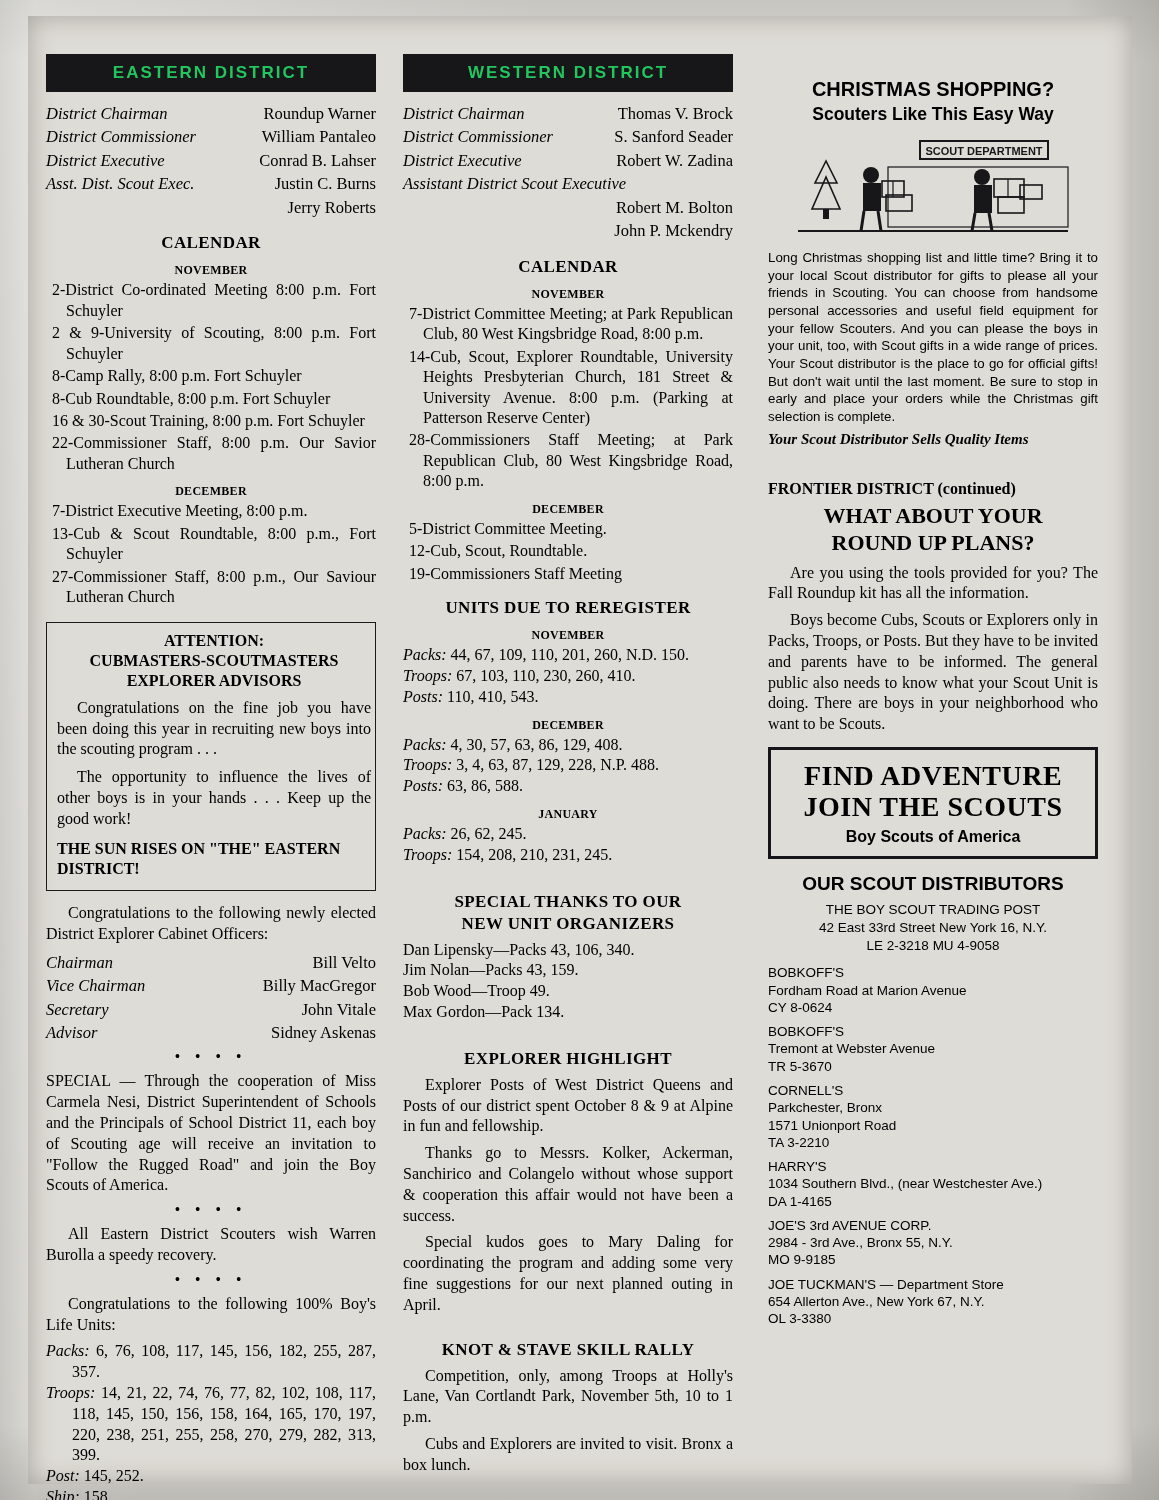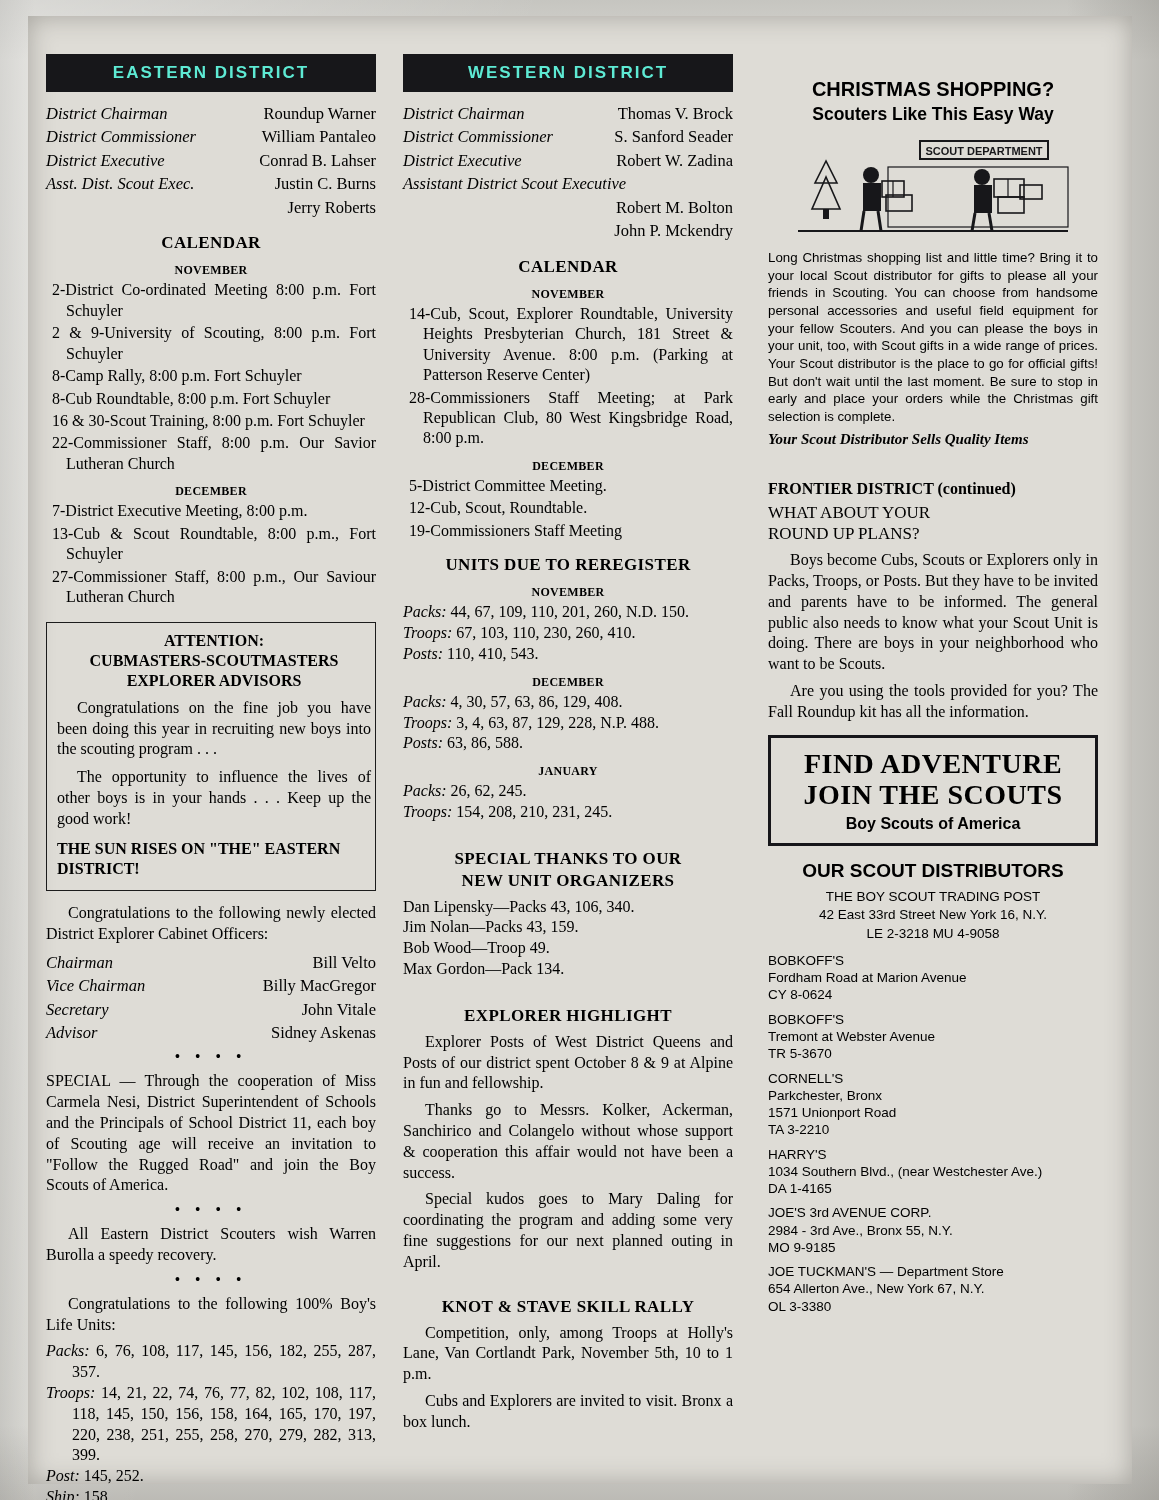--- a/index.html
+++ b/index.html
@@ -36,21 +36,21 @@
   .col {
     position: absolute;
     top: 38px;
   }
   .col-left  { left: 18px;  width: 330px; }
   .col-mid   { left: 375px; width: 330px; }
   .col-right { left: 740px; width: 330px; margin-top: 21px; }
 
   .banner {
     background: #17171a;
-    color: #5eead4;
+    color: #22c55e;
     font-family: "Liberation Sans", sans-serif;
     font-weight: bold;
     font-size: 17px;
     letter-spacing: 2px;
     text-align: center;
     padding: 9px 0 9px 0;
     margin-bottom: 10px;
   }
   .roster { width: 100%; border-collapse: collapse; }
   .roster td {
@@ -205,23 +205,23 @@
     line-height: 1.35;
     margin: 4px 0 9px 0;
   }
   .frontier {
     font-family: "Liberation Serif", serif;
     font-weight: bold;
     font-size: 16px;
     margin: 4px 0 0 0;
   }
   .center-bold {
-    text-align: left;
-    font-weight: normal;
-    font-size: 17px;
+    text-align: center;
+    font-weight: bold;
+    font-size: 22px;
     line-height: 1.25;
     margin: 4px 0 6px 0;
   }
 </style>
 </head>
 <body>
 
 <div class="page">
   <div class="sheet">
 
@@ -355,20 +355,21 @@
         </tr>
         <tr>
           <td class="wide" colspan="2">John P. Mckendry</td>
         </tr>
       </tbody>
         </table>
 
       <h2 class="head">CALENDAR</h2>
 
       <h3 class="sub">NOVEMBER</h3>
+      <p class="entry">7-District Committee Meeting; at Park Republican Club, 80 West Kingsbridge Road, 8:00 p.m.</p>
       <p class="entry">14-Cub, Scout, Explorer Roundtable, University Heights Presbyterian Church, 181 Street &amp; University Avenue. 8:00 p.m. (Parking at Patterson Reserve Center)</p>
       <p class="entry">28-Commissioners Staff Meeting; at Park Republican Club, 80 West Kingsbridge Road, 8:00 p.m.</p>
 
       <h3 class="sub">DECEMBER</h3>
       <p class="entry">5-District Committee Meeting.</p>
       <p class="entry">12-Cub, Scout, Roundtable.</p>
       <p class="entry">19-Commissioners Staff Meeting</p>
 
       <h2 class="head">UNITS DUE TO REREGISTER</h2>
 
@@ -468,22 +469,22 @@
         <span>Long Christmas shopping list and little time? Bring it to your local Scout distributor for gifts to please all your friends in Scouting. You can choose from handsome personal accessories and useful field equipment for your fellow Scouters. And you can please the boys in your unit, too, with Scout gifts in a wide range of prices. Your Scout distributor is the place to go for official gifts! But don't wait until the last moment. Be sure to stop in early and place your orders while the Christmas gift selection is complete.</span>
         <span class="sig">Your Scout Distributor Sells Quality Items</span>
       </p>
 
       <div style="height:26px"></div>
 
       <div class="frontier">FRONTIER DISTRICT (continued)</div>
       <div class="center-bold">WHAT ABOUT YOUR</div>
       <div class="center-bold" style="margin-top:-6px;">ROUND UP PLANS?</div>
 
+      <p class="para">Are you using the tools provided for you? The Fall Roundup kit has all the information.</p>
       <p class="para">Boys become Cubs, Scouts or Explorers only in Packs, Troops, or Posts. But they have to be invited and parents have to be informed. The general public also needs to know what your Scout Unit is doing. There are boys in your neighborhood who want to be Scouts.</p>
-      <p class="para">Are you using the tools provided for you? The Fall Roundup kit has all the information.</p>
 
       <div class="find-box">
         <div class="fl">FIND ADVENTURE</div>
         <div class="fl">JOIN THE SCOUTS</div>
         <div class="fbsa">Boy Scouts of America</div>
       </div>
 
       <div class="dist-head">OUR SCOUT DISTRIBUTORS</div>
 
       <div class="distr-top">

